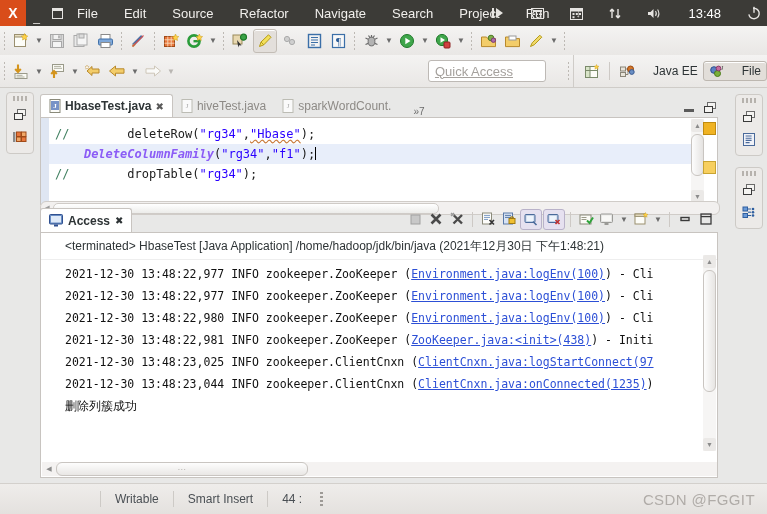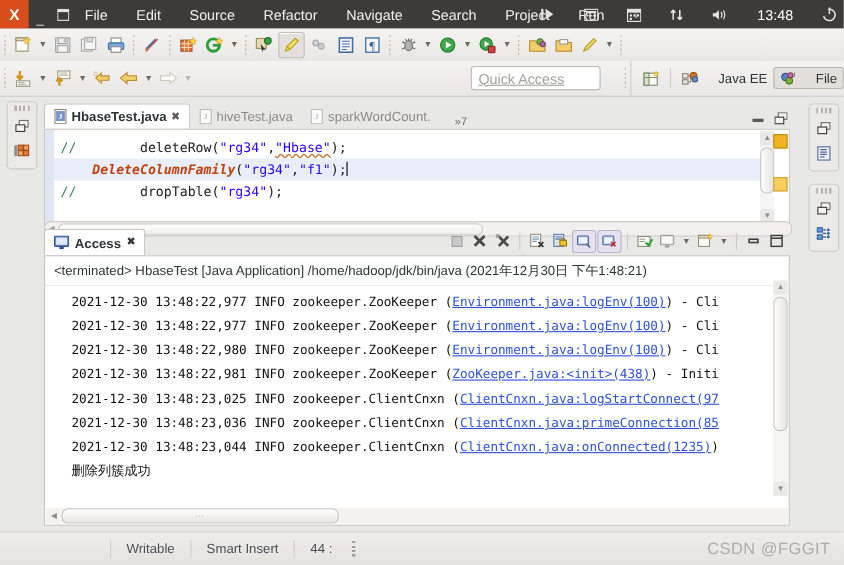--- a/index.html
+++ b/index.html
@@ -102,21 +102,21 @@
     width:28px;flex:none;background:#fff;text-align:right;padding:6px 4px 0 0;
     font-family:"DejaVu Sans Mono","Liberation Mono",monospace;font-size:11.5px;color:#7b7b7b;
   }
   .codearea{
     flex:1;padding-top:6px;position:relative;
     font-family:"DejaVu Sans Mono","Liberation Mono",monospace;font-size:12px;
   }
   .cline{height:20px;line-height:20px;padding-left:6px;white-space:pre;}
   .cline.hl{background:#e8eefa;}
   .cmt{color:#3f7f5f;}
-  .ital{font-style:italic;font-weight:bold;color:#c2410c;}
+  .ital{font-style:italic;font-weight:bold;color:#8b5cf6;}
   .str{color:#2a00ff;}
   .pln{color:#202020;}
   .squig{text-decoration:underline wavy #c87a3a;text-decoration-skip-ink:none;}
   .caret{display:inline-block;width:1px;height:13px;background:#000;vertical-align:-2px;}
   .vscroll{
     position:absolute;right:13px;top:1px;width:13px;height:84px;background:#f6f5f4;
     display:flex;flex-direction:column;align-items:center;
   }
   .vs-arrow{width:13px;height:13px;display:flex;align-items:center;justify-content:center;
             font-size:7px;color:#8b8b8b;background:#ebe9e7;border-radius:2px;}
@@ -138,21 +138,21 @@
     font-size:12px;font-weight:bold;color:#2e3436;
   }
   .ctools{position:absolute;right:2px;bottom:2px;display:flex;align-items:center;gap:1px;}
   .ctool{width:20px;height:19px;display:flex;align-items:center;justify-content:center;border-radius:3px;}
   .ctool.on{background:#e6e1f0;border:1px solid #b9b2c9;}
   .csep{width:1px;height:15px;background:#cdc9c5;margin:0 4px;}
   .console-body{
     height:244px;background:#fff;border:1px solid #c8c4c0;position:relative;overflow:hidden;
   }
   .cheader{
-    padding:5px 8px 4px;font-size:12px;color:#2e3436;white-space:nowrap;
+    padding:5px 24px 4px;font-size:12px;color:#2e3436;white-space:nowrap;
     border-bottom:1px solid #eee;
   }
   .clogs{padding:3px 0 0 20px;font-family:"DejaVu Sans Mono","Liberation Mono",monospace;
          font-size:11.5px;color:#111;}
   .logline{height:22px;line-height:22px;white-space:nowrap;overflow:hidden;padding-left:4px;}
   .lnk{color:#2c4fd6;text-decoration:underline;}
   .cn-vscroll{position:absolute;right:1px;top:22px;width:13px;height:196px;background:#f6f5f4;
               display:flex;flex-direction:column;align-items:center;}
   .cn-thumb{width:11px;height:120px;margin:2px 0;background:linear-gradient(90deg,#fdfdfd,#e7e5e3);
             border:1px solid #c9c5c1;border-radius:6px;}
@@ -676,21 +676,20 @@
     </div>
 
     <div class="console-body">
       <div class="cheader">&lt;terminated&gt; HbaseTest [Java Application] /home/hadoop/jdk/bin/java (2021年12月30日 下午1:48:21)</div>
       <div class="clogs">
         <div class="logline"><span>2021-12-30 13:48:22,977 INFO   zookeeper.ZooKeeper (</span><span class="lnk">Environment.java:logEnv(100)</span><span>) - Cli</span></div>
         <div class="logline"><span>2021-12-30 13:48:22,977 INFO   zookeeper.ZooKeeper (</span><span class="lnk">Environment.java:logEnv(100)</span><span>) - Cli</span></div>
         <div class="logline"><span>2021-12-30 13:48:22,980 INFO   zookeeper.ZooKeeper (</span><span class="lnk">Environment.java:logEnv(100)</span><span>) - Cli</span></div>
         <div class="logline"><span>2021-12-30 13:48:22,981 INFO   zookeeper.ZooKeeper (</span><span class="lnk">ZooKeeper.java:&lt;init&gt;(438)</span><span>) - Initi</span></div>
         <div class="logline"><span>2021-12-30 13:48:23,025 INFO   zookeeper.ClientCnxn (</span><span class="lnk">ClientCnxn.java:logStartConnect(97</span><span></span></div>
-        <div class="logline"><span>2021-12-30 13:48:23,036 INFO   zookeeper.ClientCnxn (</span><span class="lnk">ClientCnxn.java:primeConnection(85</span><span></span></div>
         <div class="logline"><span>2021-12-30 13:48:23,044 INFO   zookeeper.ClientCnxn (</span><span class="lnk">ClientCnxn.java:onConnected(1235)</span><span>)</span></div>
         <div class="logline" style="font-family:'Liberation Sans',sans-serif;font-size:12px;"><span>删除列簇成功</span></div>
       </div>
 
       <div class="cn-vscroll">
         <div class="vs-arrow">▲</div>
         <div class="cn-thumb"></div>
         <div style="flex:1"></div>
         <div class="vs-arrow">▼</div>
       </div>

